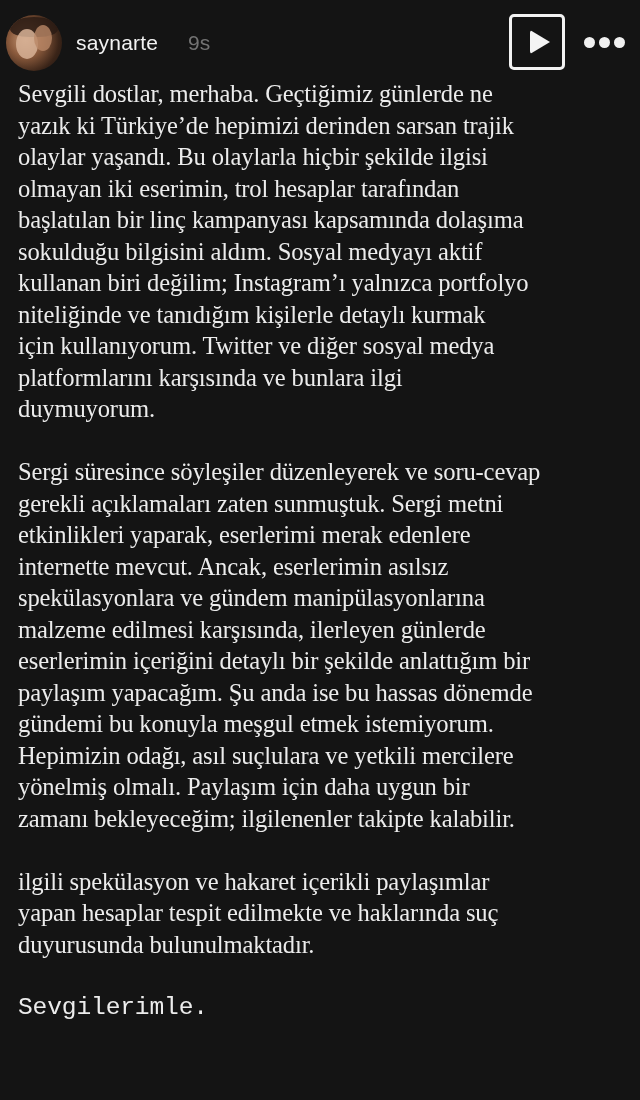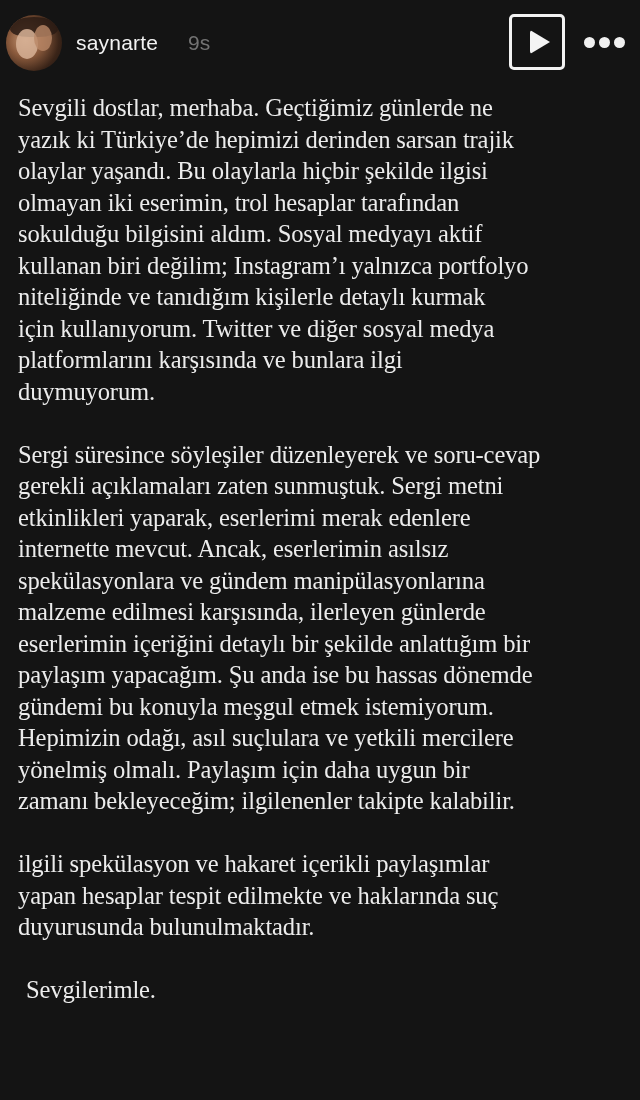--- a/index.html
+++ b/index.html
@@ -97,37 +97,38 @@
       width: 11px; height: 11px;
       border-radius: 50%;
       background: #f0f0f0;
     }
     .more-btn .dot.d1 { left: 0; }
     .more-btn .dot.d2 { left: 15px; }
     .more-btn .dot.d3 { left: 30px; }
 
     .content {
       position: absolute;
-      left: 18px; top: 92px;
+      left: 18px; top: 78px;
       width: 616px;
       font-family: "Liberation Serif", serif;
       font-size: 24.6px;
       line-height: 31.5px;
       color: #ececec;
       letter-spacing: -0.15px;
     }
     .para {
       margin: 0 0 31.5px 0;
     }
     .line {
       display: block;
       white-space: nowrap;
     }
     .signoff {
-      margin: 8px;
+      margin: 0;
+      font-family: Liberation Mono, monospace;
     }
   </style>
 </head>
 <body>
 
 <div class="header">
   <div class="avatar" title="profile photo">
     <div class="hair"></div>
     <div class="face1"></div>
     <div class="face2"></div>
@@ -144,20 +145,21 @@
     <span class="dot d3"></span>
   </div>
 </div>
 
 <div class="content">
   <p class="para">
     <span class="line">Sevgili dostlar, merhaba. Geçtiğimiz günlerde ne</span>
     <span class="line">yazık ki Türkiye’de hepimizi derinden sarsan trajik</span>
     <span class="line">olaylar yaşandı. Bu olaylarla hiçbir şekilde ilgisi</span>
     <span class="line">olmayan iki eserimin, trol hesaplar tarafından</span>
+    <span class="line">başlatılan bir linç kampanyası kapsamında dolaşıma</span>
     <span class="line">sokulduğu bilgisini aldım. Sosyal medyayı aktif</span>
     <span class="line">kullanan biri değilim; Instagram’ı yalnızca portfolyo</span>
     <span class="line">niteliğinde ve tanıdığım kişilerle detaylı kurmak</span>
     <span class="line">için kullanıyorum. Twitter ve diğer sosyal medya</span>
     <span class="line">platformlarını karşısında ve bunlara ilgi</span>
     <span class="line">duymuyorum.</span>
   </p>
   <p class="para">
     <span class="line">Sergi süresince söyleşiler düzenleyerek ve soru-cevap</span>
     <span class="line">gerekli açıklamaları zaten sunmuştuk. Sergi metni</span>

